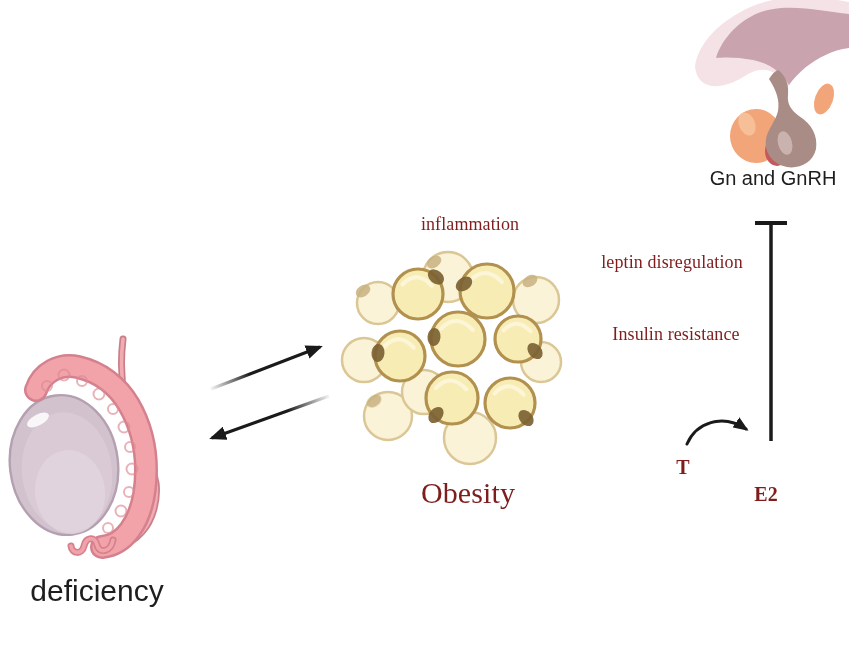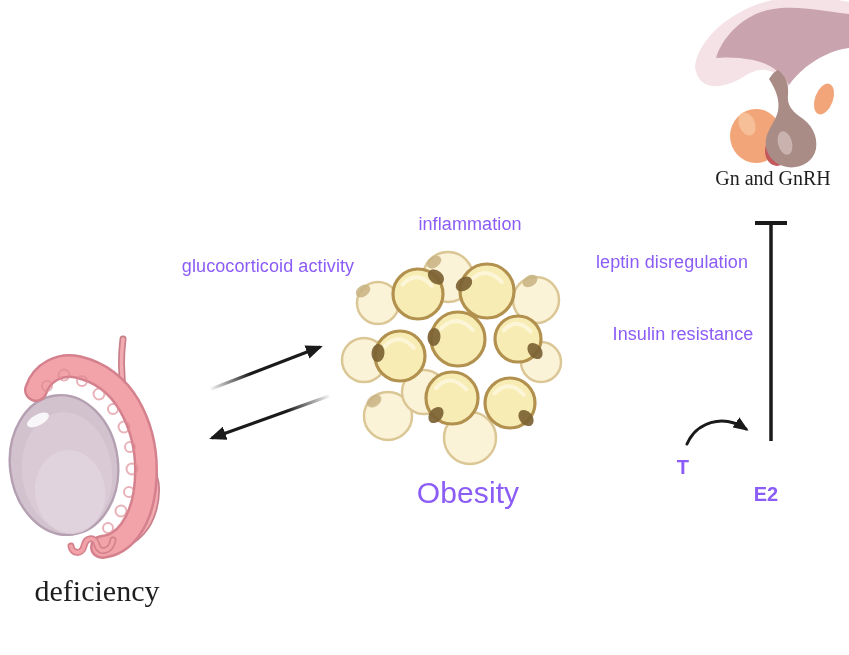--- a/index.html
+++ b/index.html
@@ -10,31 +10,31 @@
     font-family:"Liberation Sans", sans-serif;
     color:#1e1e1e;
     overflow:hidden;
   }
   .gfx{position:absolute;left:0;top:0;}
   .lbl{
     position:absolute;
     transform:translate(-50%,-50%);
     white-space:nowrap;
     font-size:18px;
-    color:#8b5cf6;
+    color:#7f1d1d;
     letter-spacing:0.1px;
+    font-family:Liberation Serif, serif;
   }
   .lbl-big{font-size:30px;font-weight:500;}
   .lbl-bold{font-size:20px;font-weight:bold;}
   .lbl-node{
     position:absolute;
     transform:translateX(-50%);
     text-align:right;
     white-space:nowrap;
-    font-family:Liberation Serif, serif;
   }
   .lbl-gnrh{font-size:20px;line-height:23px;}
   .lbl-testis{font-size:30px;line-height:34px;font-weight:500;}
 </style>
 </head>
 <body>
 
 <div class="canvas">
 
   <svg class="gfx" width="849" height="655" viewBox="0 0 849 655">
@@ -177,25 +177,24 @@
     <g stroke="#1a1a1a">
       <line x1="771" y1="441" x2="771" y2="225" stroke-width="3.5"></line>
       <line x1="755" y1="223" x2="787" y2="223" stroke-width="4"></line>
     </g>
 
     <path d="M 687,444 C 696,423 722,413 746,429" fill="none" stroke="#1a1a1a" stroke-width="3" stroke-linecap="round" marker-end="url(#ah2)"></path>
   </svg>
 
   <div class="lbl" style="left:470px;top:224px;">inflammation</div>
 
-  <div class="lbl" style="left:268px;top:266px;">glucocorticoid activity</div>
 
   <div class="lbl" style="left:672px;top:262px;">leptin disregulation</div>
 
-  <div class="lbl" style="left:676px;top:334px;margin-left:7px;">Insulin resistance</div>
+  <div class="lbl" style="left:676px;top:334px;">Insulin resistance</div>
 
 
   <div class="lbl lbl-bold" style="left:683px;top:467px;">T</div>
 
   <div class="lbl lbl-bold" style="left:766px;top:494px;">E2</div>
 
   <div class="lbl-node lbl-gnrh" style="left:773px;top:167px;">
     <div>Gn and GnRH</div>
   </div>
 

